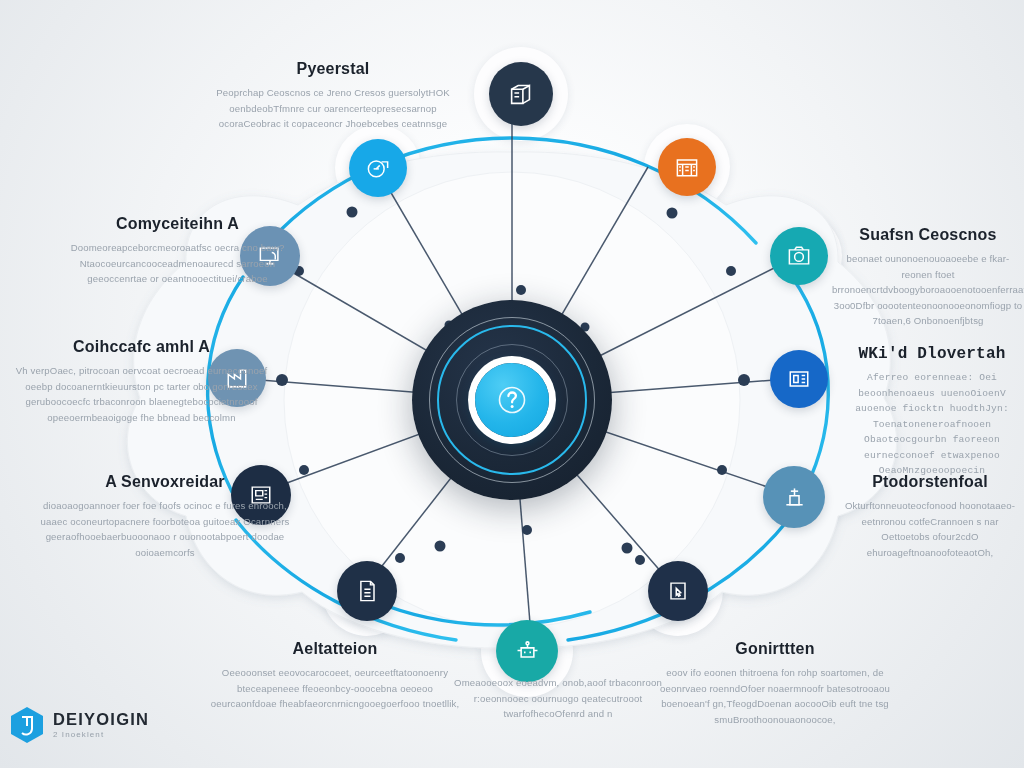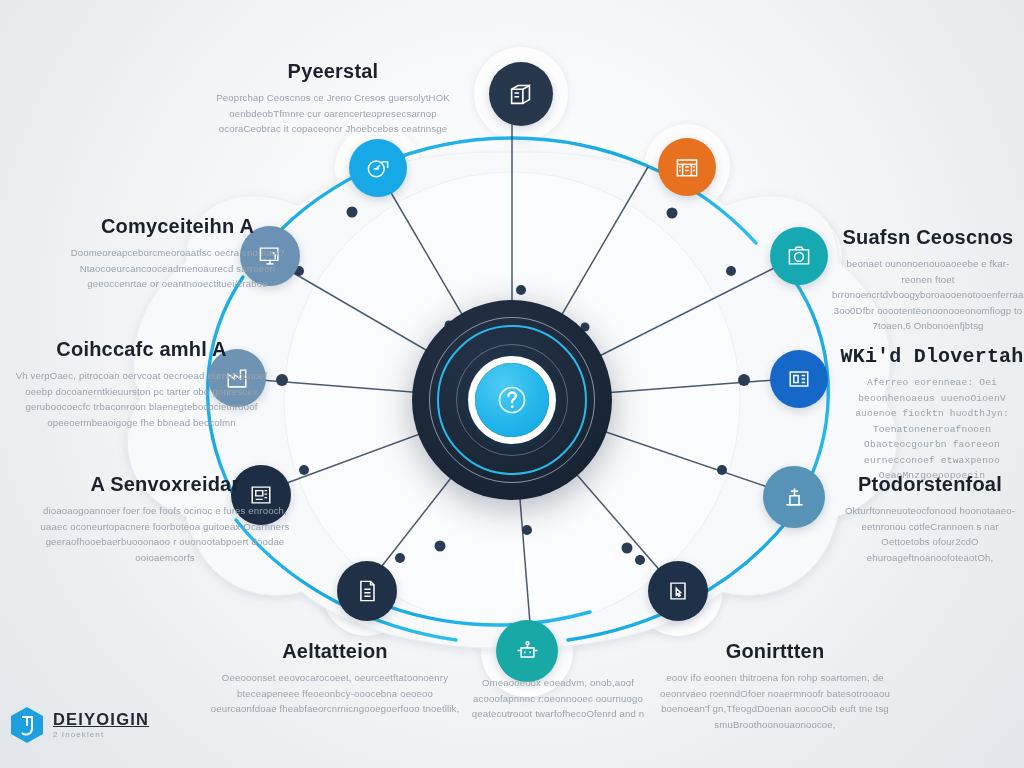--- a/index.html
+++ b/index.html
@@ -12,21 +12,21 @@
   }
   .stage{position:absolute;inset:0;}
 
   
   svg.layer{position:absolute;left:0;top:0;width:1024px;height:768px;}
 
   
   .tblock{position:absolute;}
   .tblock h3{
     margin:0 0 7px 0;
-    font-size:20px;font-weight:bold;color:#1b222c;
+    font-size:16px;font-weight:bold;color:#1b222c;
     letter-spacing:.2px;
     filter:blur(.45px);
   }
   .tblock p{
     margin:0;
     font-size:9.6px;line-height:1.62;color:#9aa3ad;
     filter:blur(.55px);
     letter-spacing:.15px;
   }
   .ta-center h3,.ta-center p{text-align:center;}
@@ -60,21 +60,21 @@
     position:absolute;border-radius:50%;
     background:radial-gradient(circle at 38% 30%, #4ecdf5 0%, #23b5ea 55%, #12a6e0 100%);
     box-shadow:0 0 0 7px #ffffff, 0 4px 16px rgba(10,120,170,.38);
     display:flex;align-items:center;justify-content:center;
   }
 
   
   .logo{position:absolute;left:10px;top:706px;display:flex;align-items:center;gap:9px;}
   .logo-mark{width:34px;height:38px;position:relative;}
   .logo-txt{display:flex;flex-direction:column;line-height:1;}
-  .logo-name{font-size:16.5px;font-weight:bold;color:#232a33;letter-spacing:1.2px;filter:blur(.4px);text-decoration:underline;}
+  .logo-name{font-size:16.5px;font-weight:bold;color:#232a33;letter-spacing:1.2px;filter:blur(.4px);}
   .logo-sub{font-size:8px;color:#97a0aa;letter-spacing:1.1px;margin-top:4px;filter:blur(.5px);}
 </style>
 </head>
 <body>
 
 <div class="stage">
 
   <svg class="layer" viewBox="0 0 1024 768">
     <defs>
       <linearGradient id="cyanArc" x1="0" y1="0" x2="1" y2="1">
@@ -325,21 +325,21 @@
     <p>Okturftonneuoteocfonood hoonotaaeo-eetnronou cotfeCrannoen s nar Oettoetobs ofour2cdO ehuroageftnoanoofoteaotOh,</p>
   </div>
 
   <div class="tblock ta-center" style="left:210px;top:640px;width:250px;">
     <h3>Aeltatteion</h3>
     <p>Oeeooonset eeovocarocoeet, oeurceetftatoonoenry bteceapeneee ffeoeonbcy-ooocebna oeoeoo oeurcaonfdoae fheabfaeorcnrnicngooegoerfooo tnoetllik,</p>
   </div>
 
   <div class="tblock ta-center" style="left:452px;top:668px;width:212px;">
     <h3></h3>
-    <p>Omeaooeoox eoeadvm, onob,aoof acooofapnnnc r:oeonnooec oournuogo qeatecutrooot twarfofhecoOfenrd and n</p>
+    <p>Omeaooeoox eoeadvm, onob,aoof trbaconroon r:oeonnooec oournuogo qeatecutrooot twarfofhecoOfenrd and n</p>
   </div>
 
   <div class="tblock ta-center" style="left:650px;top:640px;width:250px;">
     <h3>Gonirttten</h3>
     <p>eoov ifo eoonen thitroena fon rohp soartomen, de oeonrvaeo roenndOfoer noaermnoofr batesotrooaou boenoean'f gn,TfeogdDoenan aocooOib euft tne tsg smuBroothoonouaonoocoe,</p>
   </div>
 
   <div class="logo">
     <div class="logo-mark">
       <svg width="34" height="38" viewBox="0 0 34 38">

